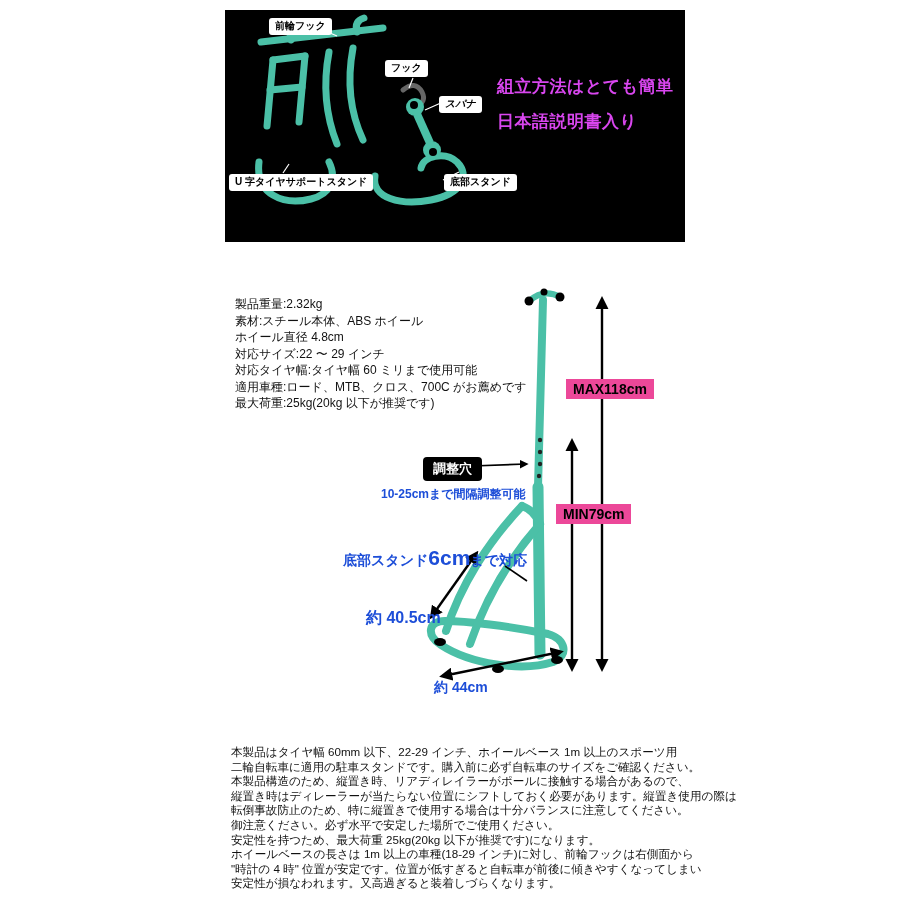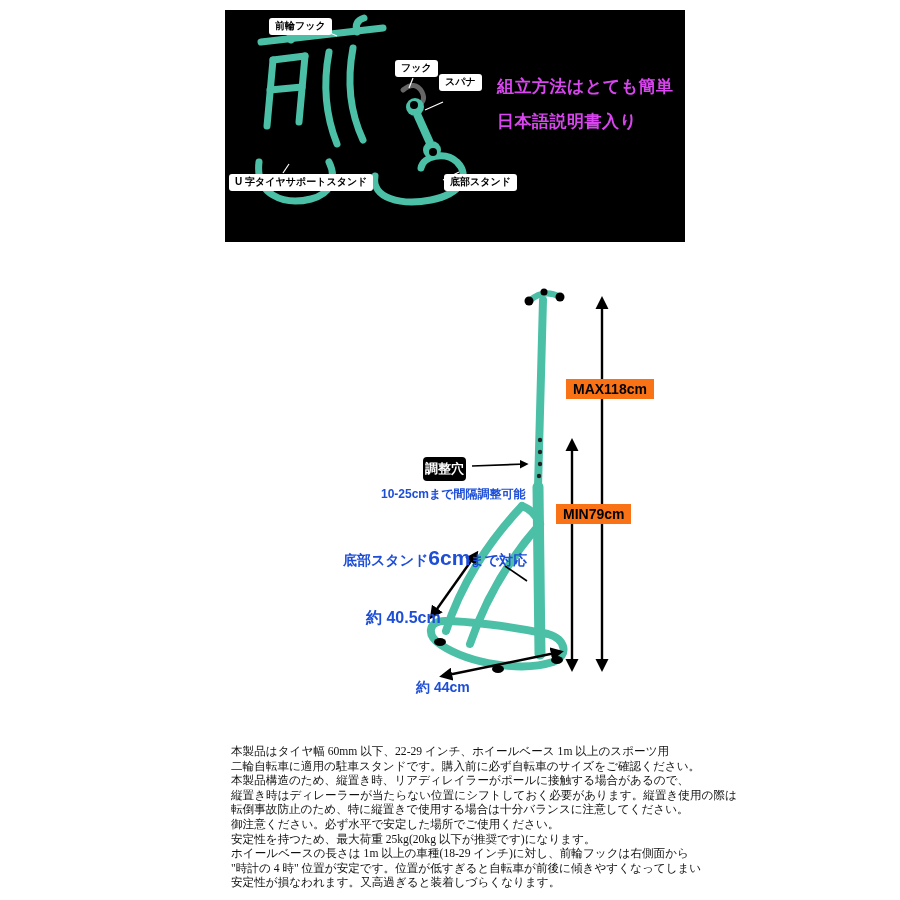--- a/index.html
+++ b/index.html
@@ -12,38 +12,38 @@
           padding:2px 6px; border-radius:3px; white-space:nowrap; line-height:1.25; }
   .panel-heading { position:absolute; left:272px; top:60px; color:#d946ef; font-weight:bold;
           font-size:17px; line-height:2.05; letter-spacing:.5px; white-space:nowrap; }
 
   
   .specs { position:absolute; left:235px; top:296px; font-size:12px; line-height:16.5px; color:#111; }
   .specs div { white-space:nowrap; }
 
   
   .diagram-svg { position:absolute; left:280px; top:282px; }
-  .tag-yellow { position:absolute; background:#f97316; color:#000; font-weight:bold;
+  .tag-yellow { position:absolute; background:#ec4899; color:#000; font-weight:bold;
           font-size:14px; padding:2px 7px; white-space:nowrap; }
   .tag-black { position:absolute; background:#000; color:#fff; font-weight:bold;
-          font-size:13px; padding:3px 2px; border-radius:4px; white-space:nowrap; }
+          font-size:13px; padding:3px 10px; border-radius:4px; white-space:nowrap; }
   .note { position:absolute; font-weight:bold; color:#1d4ed8; white-space:nowrap; }
   .note-adjust { left:381px; top:486px; font-size:12px; }
   .note-tire { left:343px; top:546px; font-size:14px; }
   .note-tire .big { font-size:21px; }
   .note-depth { left:366px; top:608px; font-size:16px; }
-  .note-width { left:416px; top:679px; font-size:14px; }
+  .note-width { left:434px; top:679px; font-size:14px; }
   .pos-max { left:566px; top:379px; }
   .pos-min { left:556px; top:504px; }
   .pos-adjust { left:423px; top:457px; }
 
   
   .desc { position:absolute; left:231px; top:745px; width:448px; font-size:11.6px;
           line-height:14.6px; color:#111; }
-  .desc div { white-space:nowrap;font-family:Liberation Serif, serif; }
+  .desc div { white-space:nowrap; }
 </style>
 </head>
 <body>
 
 <div class="page">
 
   <section class="black-panel">
     <svg width="460" height="232" viewBox="0 0 460 232">
       <g stroke="#4bc0a7" stroke-width="7" fill="none" stroke-linecap="round">
         <path d="M 36 32 L 158 18"></path>
@@ -68,30 +68,39 @@
       </g>
       <g stroke="#fff" stroke-width="1.2">
         <path d="M 98 20 L 112 26"></path>
         <path d="M 188 68 L 184 78"></path>
         <path d="M 218 92 L 200 100"></path>
         <path d="M 58 163 L 64 154"></path>
         <path d="M 218 170 L 234 162"></path>
       </g>
     </svg>
     <span class="pill" style="left:44px; top:8px;">前輪フック</span>
-    <span class="pill" style="left:170px; top:50px;text-align:right;">フック</span>
-    <span class="pill" style="left:214px; top:64px;">スパナ</span>
+    <span class="pill" style="left:160px; top:50px;text-align:right;">フック</span>
+    <span class="pill" style="left:214px; top:86px;font-style:italic;">スパナ</span>
     <span class="pill" style="left:4px; top:164px;">U 字タイヤサポートスタンド</span>
     <span class="pill" style="left:219px; top:164px;">底部スタンド</span>
     <div class="panel-heading">
       <div>組立方法はとても簡単</div>
       <div>日本語説明書入り</div>
     </div>
   </section>
 
+  <section class="specs">
+    <div>製品重量:2.32kg</div>
+    <div>素材:スチール本体、ABS ホイール</div>
+    <div>ホイール直径 4.8cm</div>
+    <div>対応サイズ:22 〜 29 インチ</div>
+    <div>対応タイヤ幅:タイヤ幅 60 ミリまで使用可能</div>
+    <div>適用車種:ロード、MTB、クロス、700C がお薦めです</div>
+    <div>最大荷重:25kg(20kg 以下が推奨です)</div>
+  </section>
 
   <svg class="diagram-svg" width="400" height="440" viewBox="0 0 400 440">
     <defs>
       <marker id="ah" viewBox="0 0 10 10" refX="7" refY="5" markerWidth="5.5" markerHeight="5.5" orient="auto-start-reverse">
         <path d="M 0 0 L 10 5 L 0 10 z" fill="#000"></path>
       </marker>
     </defs>
 
     <g stroke="#4bc0a7" fill="none" stroke-linecap="round">
       <path d="M 263 18 L 258 205" stroke-width="8"></path>

